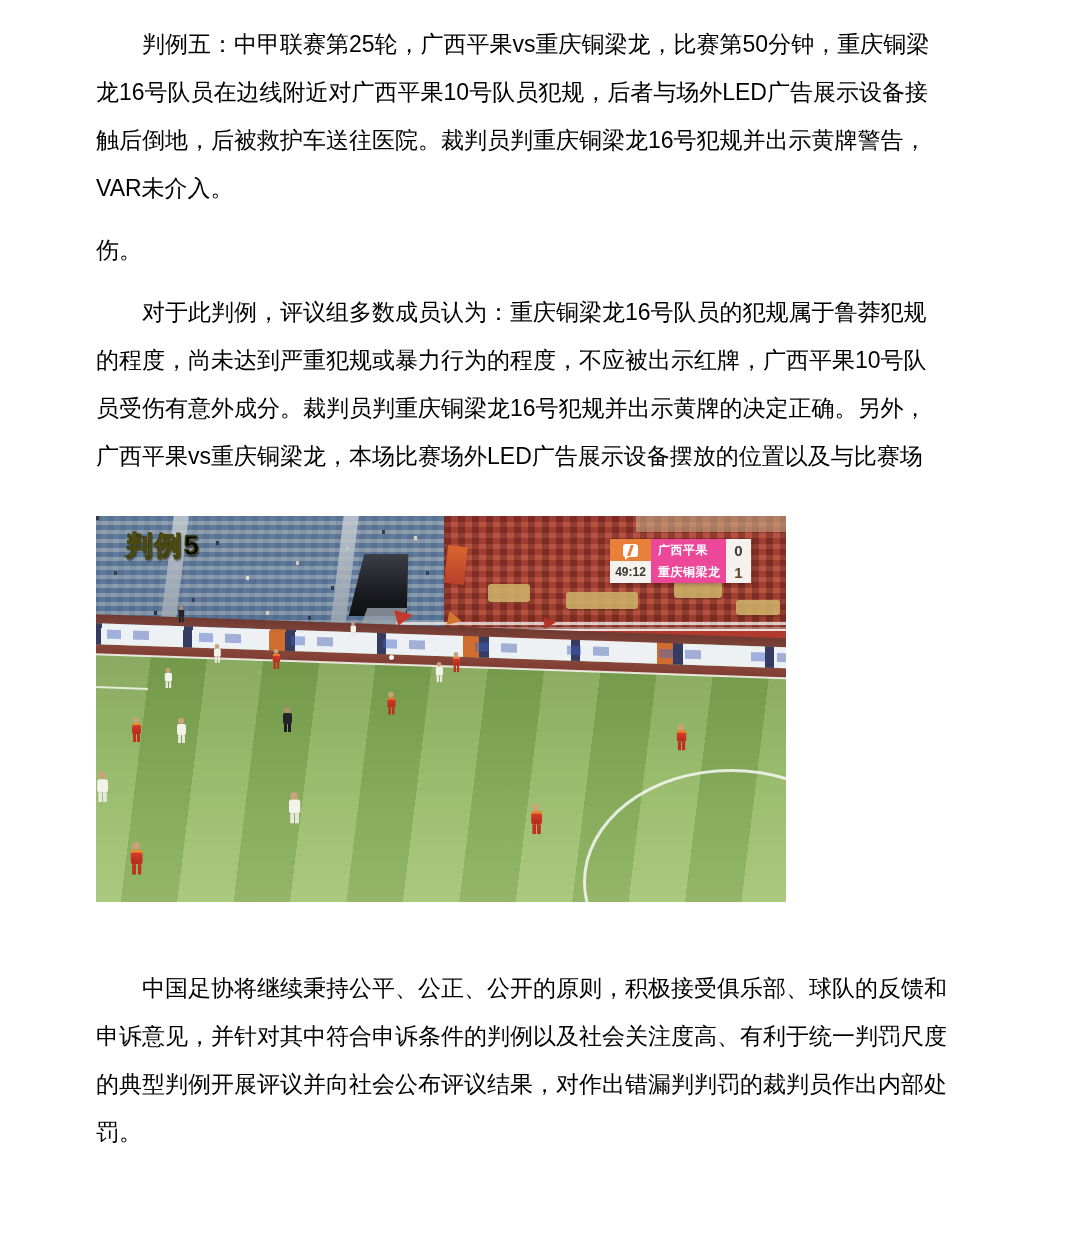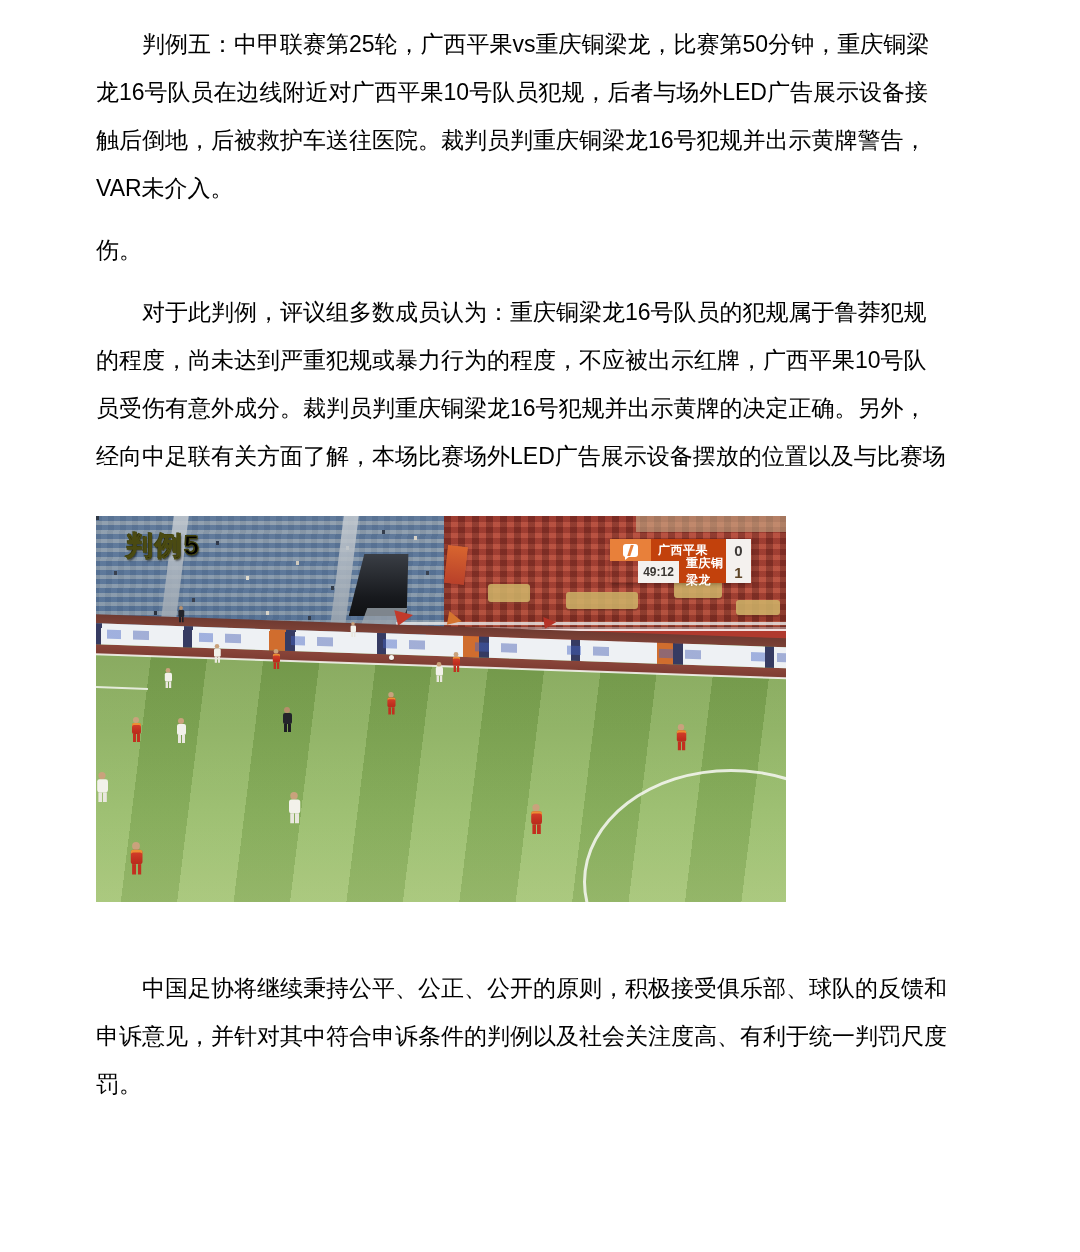--- a/index.html
+++ b/index.html
@@ -109,27 +109,27 @@
   
   .scoreboard { position:absolute; left:514px; top:23px; width:141px;
     font-weight:bold; box-shadow:0 1px 4px rgba(0,0,0,.30); }
   .sb-row { display:flex; height:22px; }
   .sb-logo { width:41px; background:#e8803a; display:flex; align-items:center; justify-content:center; }
   .glyph { position:relative; width:15px; height:13px; background:#ffffff; border-radius:3px; }
   .glyph::before { content:""; position:absolute; left:6px; top:1px; width:3px; height:11px;
     background:#e8803a; transform:skewX(-18deg); }
   .glyph::after { content:""; position:absolute; left:2px; bottom:-3px; width:0; height:0;
     border-left:5px solid #ffffff; border-bottom:4px solid transparent; }
-  .sb-team { flex:1; background:#c2410c; color:#fff; font-size:12px; letter-spacing:.5px;
+  .sb-team { flex:1; background:#ec4899; color:#fff; font-size:12px; letter-spacing:.5px;
     display:flex; align-items:center; padding-left:7px; }
   .sb-score { width:25px; background:#f4f1ee; font-size:15px; color:#3f3b38;
     display:flex; align-items:center; justify-content:center; }
   .sb-score.away { color:#5d4426; }
   .sb-time { width:41px; background:#f4f1ee; font-size:12px; color:#3a3632;
-    display:flex; align-items:center; justify-content:center;margin-left:28px; }
+    display:flex; align-items:center; justify-content:center; }
 
   .case-label { position:absolute; left:30px; top:12px; font-size:27px; font-weight:bold;
     color:#000000; letter-spacing:2px; -webkit-text-stroke:1px #4a4a12;
     text-shadow:1px 2px 2px rgba(0,0,0,.55), -1px -1px 0 #3c3c08; }
 </style>
 </head>
 <body>
 
 <div class="content">
 
@@ -141,21 +141,21 @@
   </p>
 
   <p class="para">
     <span class="line">伤。</span>
   </p>
 
   <p class="para">
     <span class="line indent">对于此判例，评议组多数成员认为：重庆铜梁龙16号队员的犯规属于鲁莽犯规</span>
     <span class="line">的程度，尚未达到严重犯规或暴力行为的程度，不应被出示红牌，广西平果10号队</span>
     <span class="line">员受伤有意外成分。裁判员判重庆铜梁龙16号犯规并出示黄牌的决定正确。另外，</span>
-    <span class="line">经向中足联有关方面了解，本场比赛场外LED广告展示设备摆放的位置以及与比赛场</span>
+    <span class="line">广西平果vs重庆铜梁龙，本场比赛场外LED广告展示设备摆放的位置以及与比赛场</span>
   </p>
 
   <figure class="photo">
 
     <div class="stands">
       <div class="stands-left">
         <span class="dots"></span>
       </div>
       <div class="stair" style="left:70px"></div>
       <div class="stair" style="left:240px"></div>
@@ -287,16 +287,17 @@
         <div class="sb-score away">1</div>
       </div>
     </div>
 
     <div class="case-label">判例5</div>
   </figure>
 
   <p class="para last">
     <span class="line indent">中国足协将继续秉持公平、公正、公开的原则，积极接受俱乐部、球队的反馈和</span>
     <span class="line">申诉意见，并针对其中符合申诉条件的判例以及社会关注度高、有利于统一判罚尺度</span>
+    <span class="line">的典型判例开展评议并向社会公布评议结果，对作出错漏判判罚的裁判员作出内部处</span>
     <span class="line">罚。</span>
   </p>
 
 </div>
 
 </body></html>

